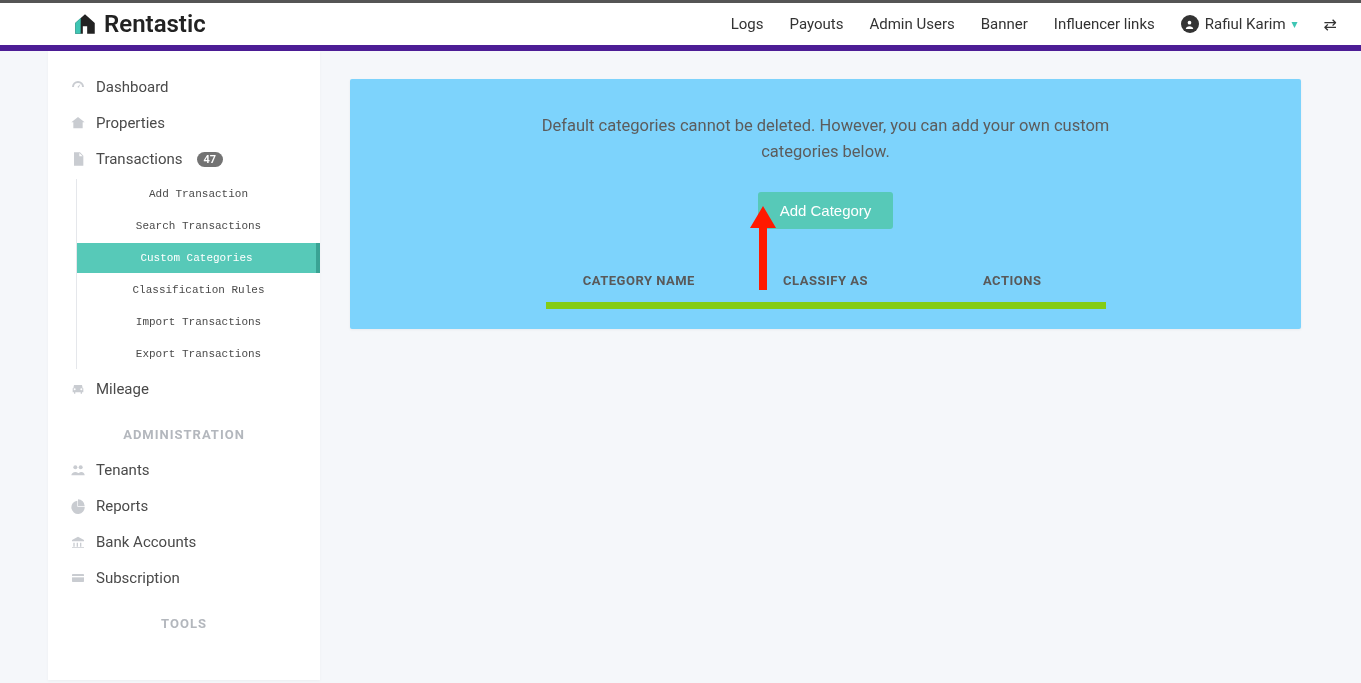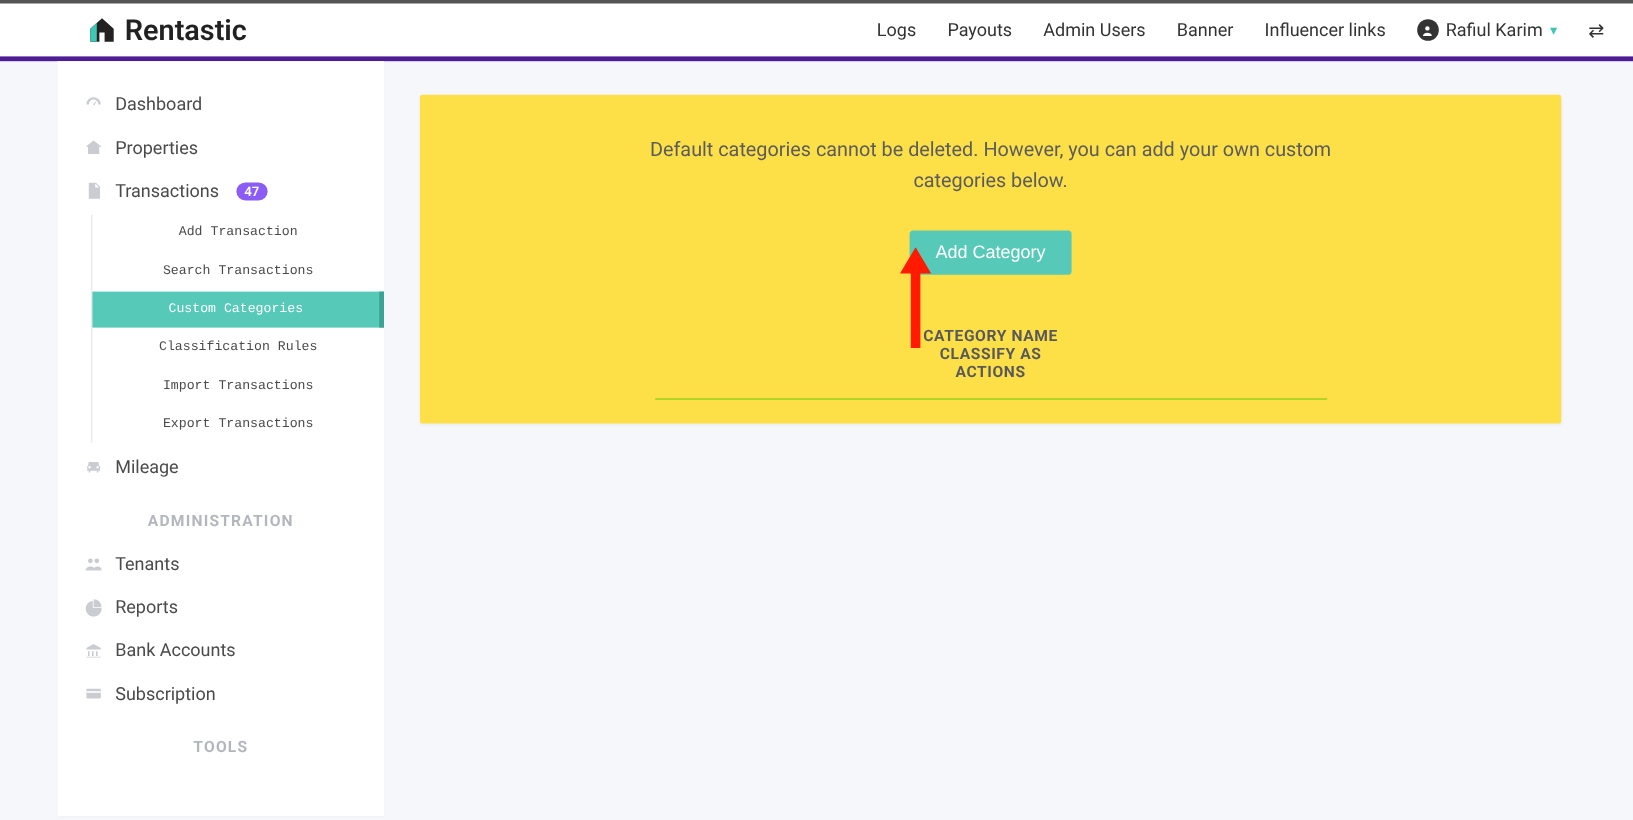--- a/index.html
+++ b/index.html
@@ -14,21 +14,21 @@
     height: 683px;
     overflow: hidden;
     border-top: 3px solid #555;
   }
   .topbar {
     background: #fff;
     height: 48px;
     display: flex;
     align-items: center;
     padding: 0 24px 0 72px;
-    border-bottom: 4px solid #4c1d95;
+    border-bottom: 6px solid #4c1d95;
   }
   .logo {
     display: flex;
     align-items: center;
     gap: 6px;
     font-size: 24px;
     font-weight: 600;
     color: #222;
   }
   .logo svg {
@@ -99,21 +99,21 @@
   }
   .side-item .ico {
     width: 16px;
     height: 16px;
     color: #c9ccd1;
     display: inline-flex;
     align-items: center;
     justify-content: center;
   }
   .badge {
-    background: #8b5cf6;
+    background: #737373;
     color: #fff;
     font-size: 11px;
     font-weight: 600;
     border-radius: 10px;
     padding: 1px 7px;
     margin-left: 4px;
   }
   .sub-items {
     margin-left: 28px;
     border-left: 1px solid #e5e7eb;
@@ -136,21 +136,21 @@
     letter-spacing: 1px;
     color: #b3b7bd;
     padding: 20px 20px 10px 20px;
     font-weight: 700;
   }
   .main {
     flex: 1;
     padding: 28px 60px 28px 30px;
   }
   .card {
-    background: #fde047;
+    background: #7dd3fc;
     border-radius: 2px;
     box-shadow: 0 1px 3px rgba(0,0,0,0.05);
     padding: 34px 40px 20px 40px;
   }
   .info-text {
     text-align: center;
     color: #5c5c5c;
     font-size: 16.5px;
     line-height: 1.6;
     max-width: 640px;
@@ -162,25 +162,24 @@
     background: #57c9b8;
     color: #fff;
     border: none;
     padding: 10px 22px;
     font-size: 15px;
     border-radius: 3px;
     cursor: pointer;
   }
   .table-head {
     display: flex;
-    border-bottom: 1px solid #84cc16;
+    border-bottom: 7px solid #84cc16;
     padding: 14px 0;
     width: 560px;
     margin: 0 auto;
-    flex-direction: column;
   }
   .th {
     flex: 1;
     text-align: center;
     font-size: 13px;
     font-weight: 700;
     letter-spacing: 0.5px;
     color: #595959;
   }
   

